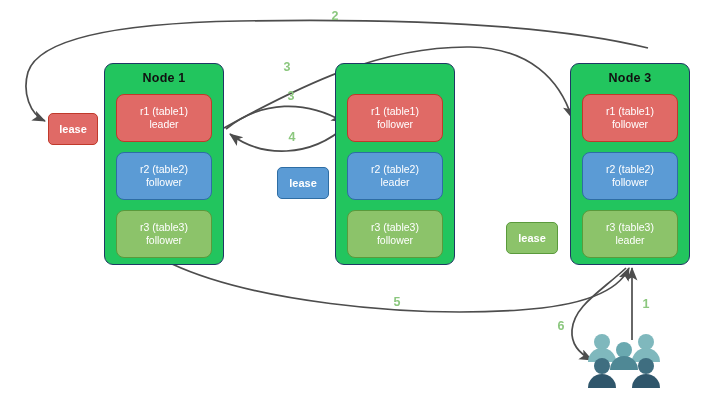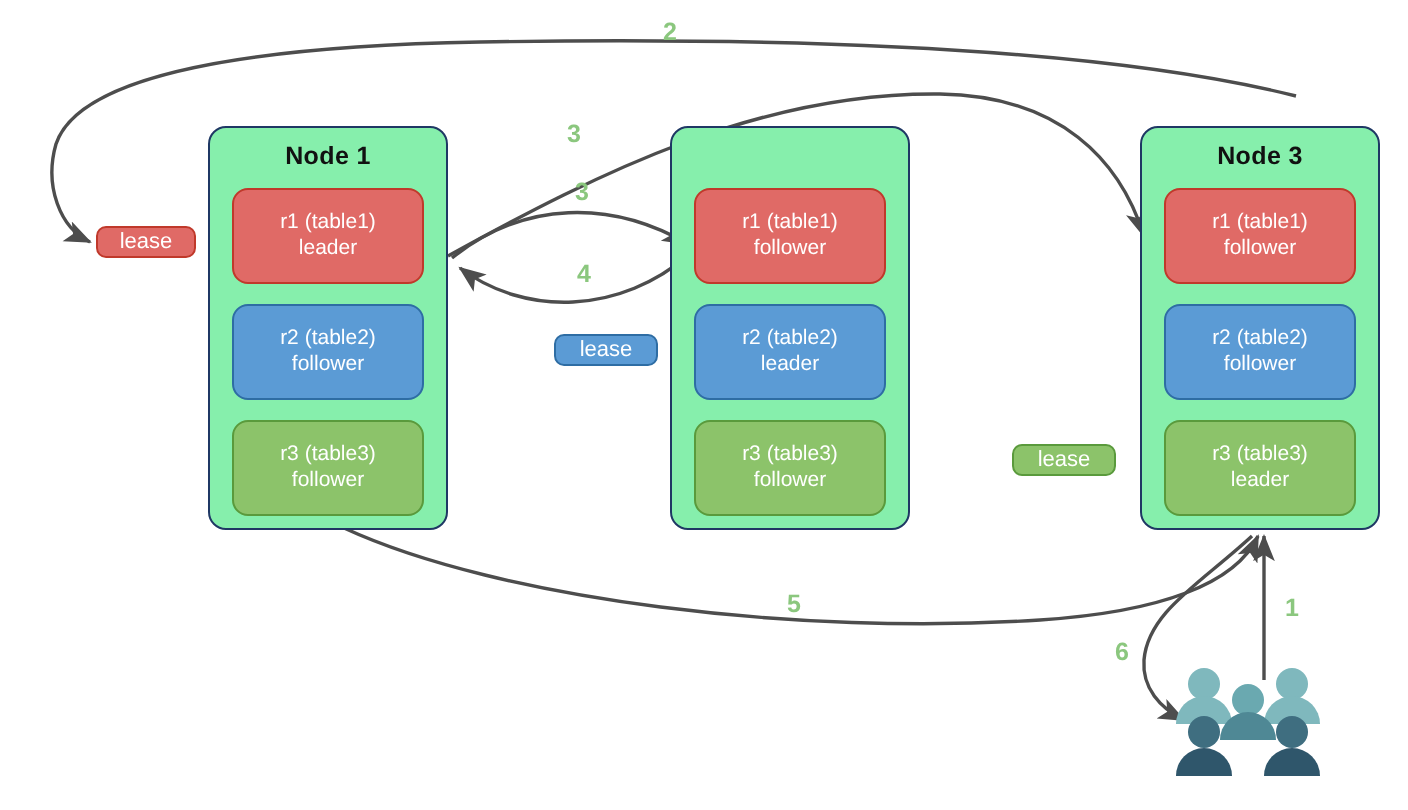--- a/index.html
+++ b/index.html
@@ -4,35 +4,35 @@
 <style>
   html,body{margin:0;padding:0;background:#ffffff;}
   body{width:704px;height:405px;overflow:hidden;
        font-family:"Liberation Sans","DejaVu Sans",sans-serif;}
   #stage{position:relative;width:704px;height:405px;background:#fff;}
 
   svg.edges{position:absolute;left:0;top:0;width:704px;height:405px;overflow:visible;}
   .edge{fill:none;stroke:#4d4d4d;stroke-width:1.7;}
 
   .node{position:absolute;border:1.6px solid #1f3864;border-radius:9px;
-        background:#86efac;box-sizing:border-box;}
+        background:#22c55e;box-sizing:border-box;}
   .node-title{position:absolute;left:0;right:0;top:7px;text-align:center;
               font-size:12.5px;font-weight:bold;color:#111;letter-spacing:.2px;}
 
   .replica{position:absolute;left:11px;right:11px;border-radius:8px;
            box-sizing:border-box;display:flex;flex-direction:column;
            align-items:center;justify-content:center;
            color:#ffffff;font-size:10.5px;line-height:13px;text-align:center;}
   .r-red{background:#e06a66;border:1.6px solid #c0392b;}
   .r-blue{background:#5b9bd5;border:1.6px solid #2e6da4;}
   .r-green{background:#8cc36a;border:1.6px solid #5a9a3c;}
 
   .lease{position:absolute;border-radius:5px;box-sizing:border-box;
          display:flex;align-items:center;justify-content:center;
-         color:#fff;font-size:11px;height:16px;}
+         color:#fff;font-size:11px;height:32px;font-weight:bold;}
   .l-red{background:#e06a66;border:1.6px solid #c0392b;}
   .l-blue{background:#5b9bd5;border:1.6px solid #2e6da4;}
   .l-green{background:#8cc36a;border:1.6px solid #5a9a3c;}
 
   .step{position:absolute;color:#8bc77e;font-size:12.5px;font-weight:bold;
         text-align:center;}
 
   #users{position:absolute;left:585px;top:332px;width:78px;height:60px;}
 </style>
 </head>

